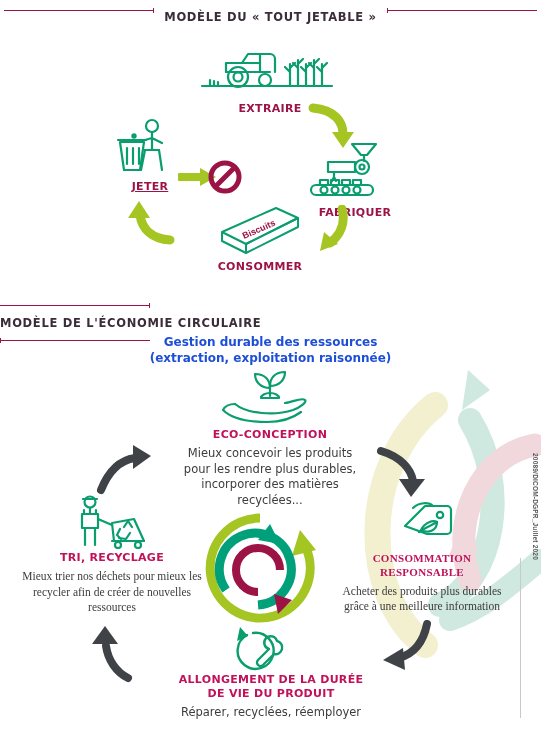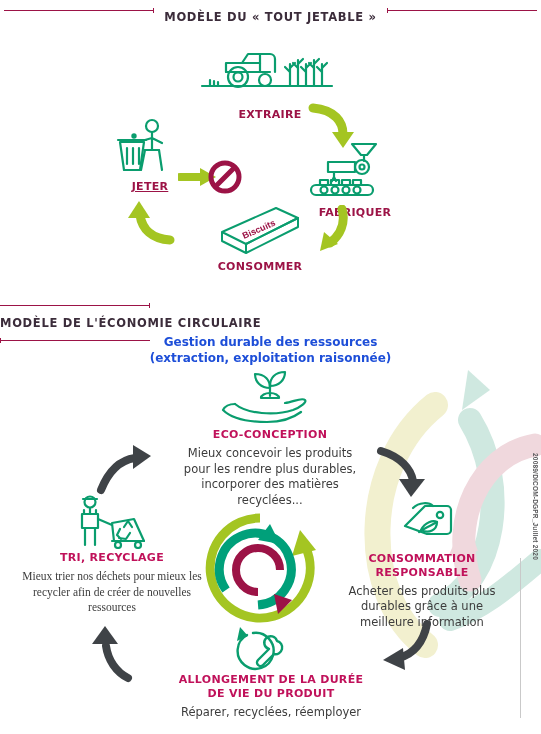--- a/index.html
+++ b/index.html
@@ -82,21 +82,21 @@
         <path d="M62 19 h18"></path>
         <path d="M46 28 h44"></path>
         <path d="M80 10 h10 a5 5 0 0 1 5 5 v13"></path>
         <path d="M100 42 h-12 M72 42 h-20"></path>
         <path d="M36 42 h-8 M30 36 v6 M34 37 v5 M38 38 v4"></path>
         <path d="M110 42 v-22 M118 42 v-26 M126 42 v-22 M134 42 v-26 M142 42 v-22"></path>
         <path d="M110 28 l-5 -5 M110 24 l5 -5 M118 24 l-5 -5 M118 20 l5 -5 M126 28 l-5 -5 M126 24 l5 -5 M134 24 l-5 -5 M134 20 l5 -5 M142 28 l-5 -5 M142 24 l5 -5"></path>
         <path d="M22 42 h130"></path>
       </g>
     </svg>
-    <div class="node-title dark" style="margin-top:10px;">EXTRAIRE</div>
+    <div class="node-title dark" style="margin-top:4px;">EXTRAIRE</div>
   </div>
 
   <svg class="wc" style="left:305px;top:100px;" width="60" height="55" viewBox="0 0 60 55">
     <path d="M8 8 C 30 10, 38 22, 38 34" stroke="#a4c522" stroke-width="9" fill="none" stroke-linecap="round"></path>
     <path d="M38 48 l-11 -16 h22 z" fill="#a4c522"></path>
   </svg>
 
   <div class="blk" style="left:290px;top:140px;width:130px;">
     <svg width="130" height="60" viewBox="0 0 130 60">
       <g stroke="#0a9d6e" stroke-width="2.2" fill="none" stroke-linecap="round" stroke-linejoin="round">
@@ -192,21 +192,21 @@
     </svg>
     <div class="node-title" style="margin-top:3px;">ECO-CONCEPTION</div>
     <div class="node-body" style="margin-top:4px;">Mieux concevoir les produits pour les rendre plus durables, incorporer des matières recyclées...</div>
   </div>
 
   <svg class="wc" style="left:375px;top:445px;" width="60" height="60" viewBox="0 0 60 60">
     <path d="M6 6 C 26 12, 36 24, 38 36" stroke="#3f4347" stroke-width="8" fill="none" stroke-linecap="round"></path>
     <path d="M36 52 l-12 -18 h26 z" fill="#3f4347"></path>
   </svg>
 
-  <div class="blk" style="left:333px;top:500px;width:178px;">
+  <div class="blk" style="left:333px;top:500px;width:178px;font-family:Liberation Serif, serif;">
     <svg width="178" height="50" viewBox="0 0 178 50" style="display:block;margin:0 auto;">
       <g stroke="#0a9d6e" stroke-width="2.2" fill="none" stroke-linecap="round" stroke-linejoin="round">
         <path d="M72 26 L92 6 h22 a4 4 0 0 1 4 4 v20 a4 4 0 0 1 -4 4 h-20 z"></path>
         <circle cx="107" cy="15" r="3.2"></circle>
         <path d="M80 8 C 86 2, 96 2, 100 6"></path>
         <path d="M88 30 C 92 22, 100 20, 104 22 C 104 30, 96 34, 88 30 z"></path>
         <path d="M86 32 C 92 28, 99 25, 104 22"></path>
       </g>
     </svg>
     <div class="node-title" style="margin-top:2px;">

